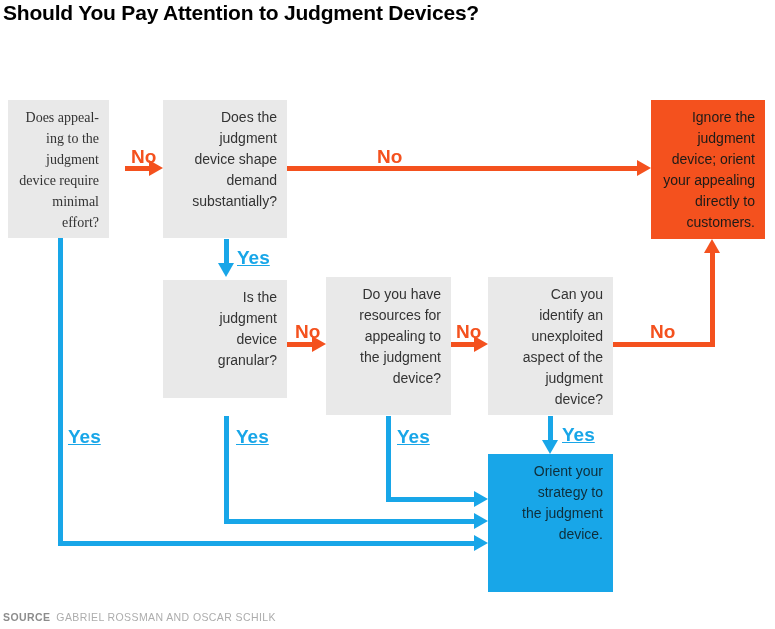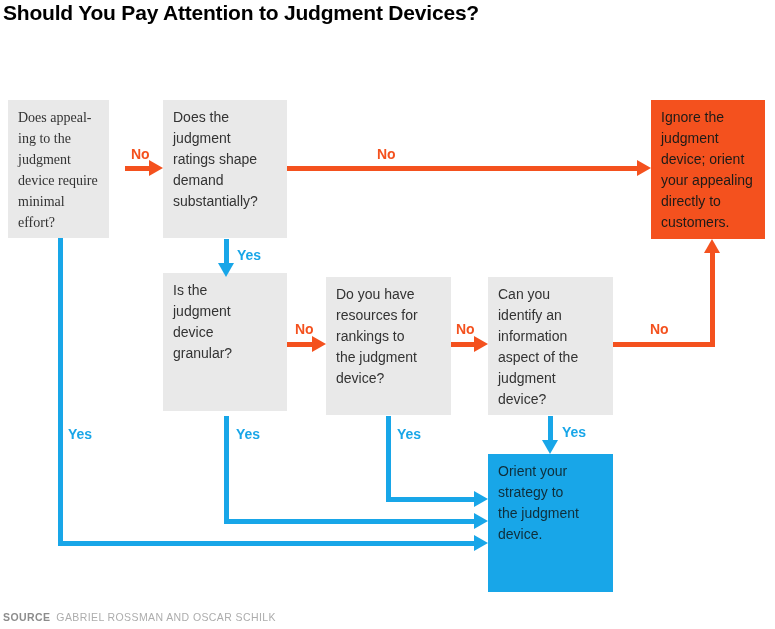--- a/index.html
+++ b/index.html
@@ -1,18 +1,18 @@
 <!DOCTYPE html>
 <html style="--orange: #F4511E; --blue: #18A6E8; --gray: #E9E9E9;"><head>
 <meta charset="utf-8">
 <style>
   html,body{margin:0;padding:0;background:#fff;}
   .stage{
     position:relative;width:775px;height:629px;background:#ffffff;
-    font-family:"Liberation Sans",sans-serif;overflow:hidden;
+    font-family:"Liberation Sans",sans-serif;overflow:hidden;text-align:right;
   }
   .title{
     position:absolute;left:3px;top:1px;margin:0;
     font-size:21px;font-weight:bold;letter-spacing:-0.2px;color:#000;
   }
   .subtitle{
     position:absolute;left:3px;top:30px;margin:0;
     font-size:14.5px;line-height:21px;color:#1f1f1f;white-space:pre-line;
   }
   .node{
@@ -26,23 +26,23 @@
   .ln.o{background:var(--orange,#F4511E);}
   .ln.b{background:var(--blue,#18A6E8);}
   .ah{position:absolute;width:0;height:0;}
   .ah.r{border-top:8px solid transparent;border-bottom:8px solid transparent;}
   .ah.r.o{border-left:14px solid var(--orange,#F4511E);}
   .ah.r.b{border-left:14px solid var(--blue,#18A6E8);}
   .ah.d{border-left:8px solid transparent;border-right:8px solid transparent;}
   .ah.d.b{border-top:14px solid var(--blue,#18A6E8);}
   .ah.u{border-left:8px solid transparent;border-right:8px solid transparent;}
   .ah.u.o{border-bottom:14px solid var(--orange,#F4511E);}
-  .lbl{position:absolute;font-weight:bold;font-size:14px;}
+  .lbl{position:absolute;font-weight:bold;font-size:19px;}
   .lbl.o{color:var(--orange,#F4511E);}
-  .lbl.b{color:var(--blue,#18A6E8);}
+  .lbl.b{color:var(--blue,#18A6E8);text-decoration:underline;}
   .footer{
     position:absolute;left:3px;right:3px;top:611px;
     display:flex;justify-content:space-between;align-items:baseline;
     font-size:10.5px;letter-spacing:0.4px;flex-direction:column;
   }
   .src-label{font-weight:bold;color:#8c8c8c;margin-right:6px;}
   .src-names{color:#adadad;}
   .credit{color:#b3b3b3;margin-top:24px;}
 </style>
 </head>
@@ -53,35 +53,35 @@
   <h1 class="title">Should You Pay Attention to Judgment Devices?</h1>
 
   <div class="node" style="left:8px;top:100px;width:101px;height:138px;font-family:Liberation Serif, serif;">Does appeal-
 ing to the
 judgment
 device require
 minimal
 effort?</div>
   <div class="node" style="left:163px;top:100px;width:124px;height:138px;">Does the
 judgment
-ratings shape
+device shape
 demand
 substantially?</div>
-  <div class="node" style="left:163px;top:273px;width:124px;height:138px;">Is the
+  <div class="node" style="left:163px;top:280px;width:124px;height:118px;">Is the
 judgment
 device
 granular?</div>
   <div class="node" style="left:326px;top:277px;width:125px;height:138px;">Do you have
 resources for
-rankings to
+appealing to
 the judgment
 device?</div>
   <div class="node" style="left:488px;top:277px;width:125px;height:138px;">Can you
 identify an
-information
+unexploited
 aspect of the
 judgment
 device?</div>
 
   <div class="node ignore" style="left:651px;top:100px;width:114px;height:139px;">Ignore the
 judgment
 device; orient
 your appealing
 directly to
 customers.</div>

